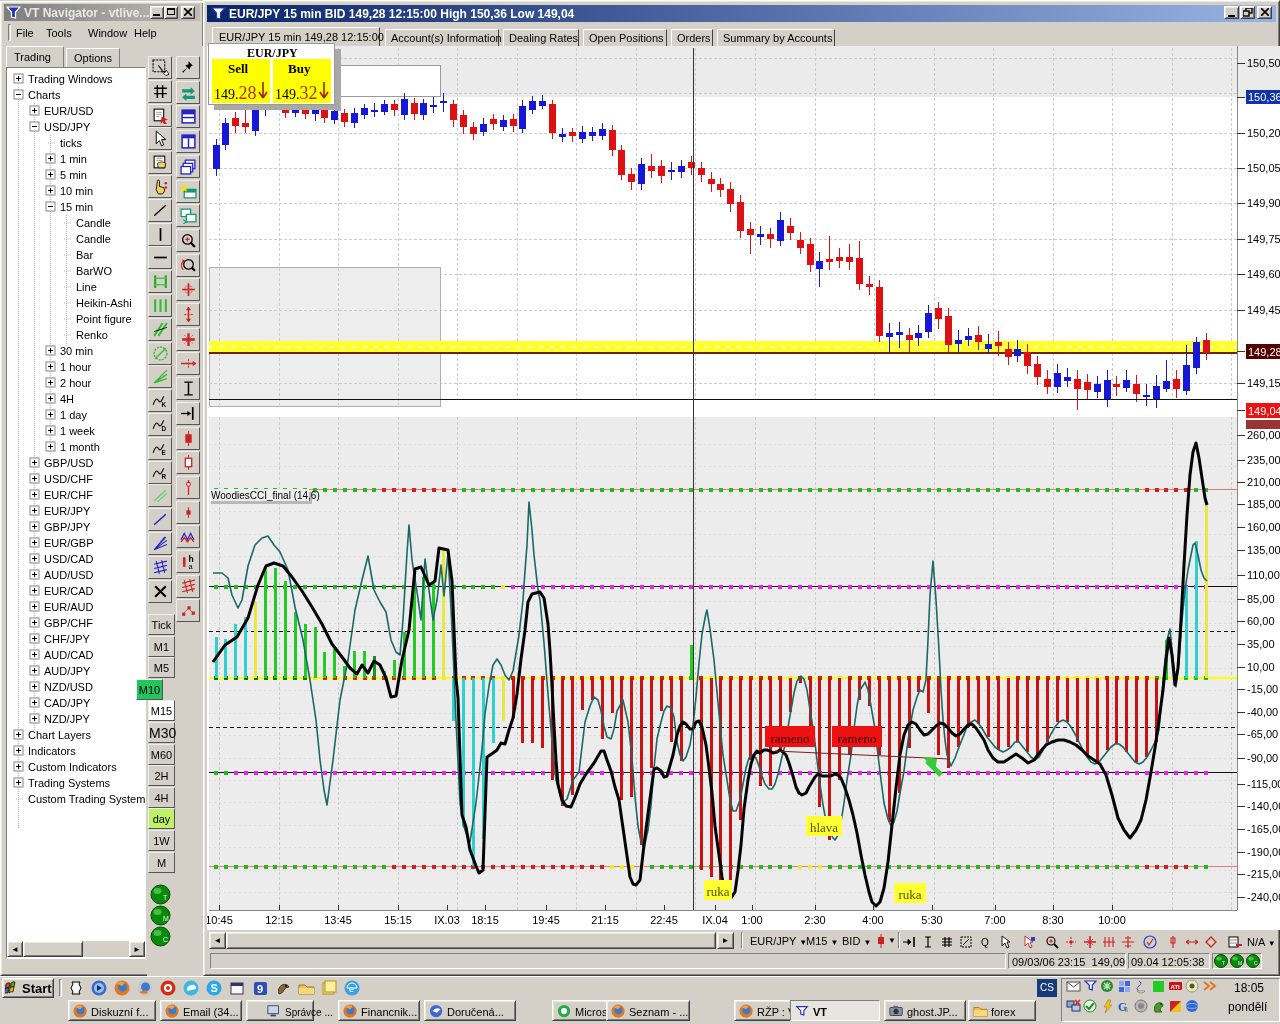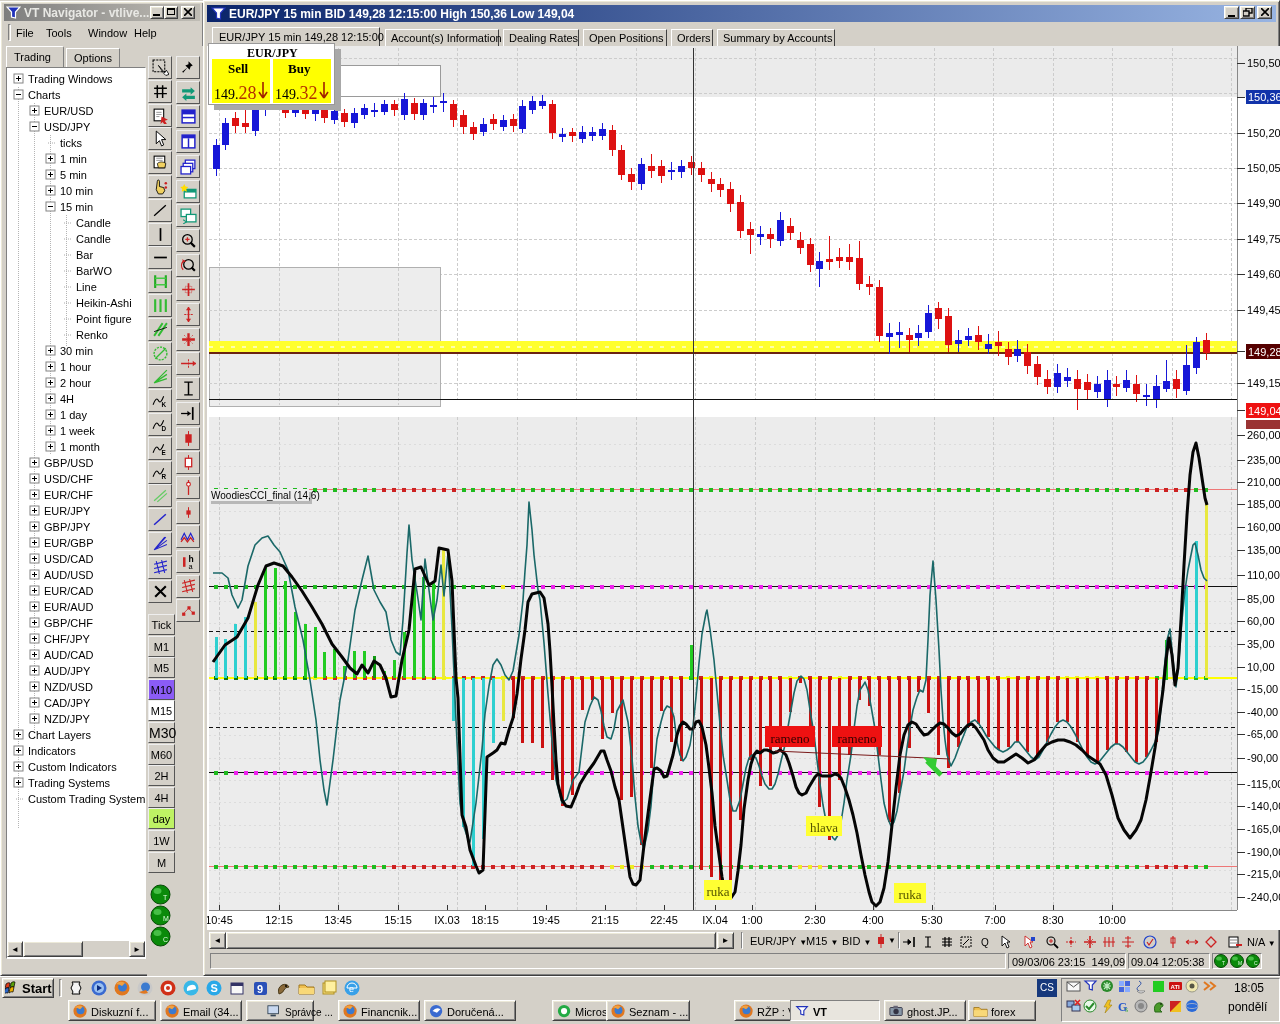--- a/index.html
+++ b/index.html
@@ -385,21 +385,21 @@
     </svg></div>
 <div class="abs tbtn" style="left:176px;top:599.4px;width:24px;height:23px;text-align:center;padding-top:2px"><svg width="17" height="17" viewBox="0 0 16 16">
       <rect x="2" y="10" width="3" height="3" fill="#cc2222"></rect>
       <rect x="7" y="4" width="3" height="3" fill="#cc2222"></rect>
       <rect x="11" y="9" width="3" height="3" fill="#cc2222"></rect>
       <path d="M3 11 L8 6 L12 10" stroke="#cc2222" stroke-width="0.7" fill="none"></path>
     </svg></div>
 <div class="abs tbtn" style="left:148px;top:614px;width:27px;height:21px;background:#d4d0c8;font-size:11px;text-align:center;line-height:20px">Tick</div>
 <div class="abs tbtn" style="left:148px;top:635.6px;width:27px;height:21px;background:#d4d0c8;font-size:11px;text-align:center;line-height:20px">M1</div>
 <div class="abs tbtn" style="left:148px;top:657.2px;width:27px;height:21px;background:#d4d0c8;font-size:11px;text-align:center;line-height:20px">M5</div>
-<div class="abs tbtn" style="left:148px;top:678.8px;width:27px;height:21px;background:#8b5cf6;font-size:11px;text-align:center;line-height:20px">M10</div>
+<div class="abs tbtn" style="left:136px;top:678.8px;width:27px;height:21px;background:#22c55e;font-size:11px;text-align:center;line-height:20px">M10</div>
 <div class="abs tbtn" style="left:148px;top:700.4px;width:27px;height:21px;background:#ffffff;font-size:11px;text-align:center;line-height:20px">M15</div>
 <div class="abs tbtn" style="left:148px;top:722.0px;width:27px;height:21px;background:#d4d0c8;font-size:14px;text-align:left;line-height:20px">M30</div>
 <div class="abs tbtn" style="left:148px;top:743.6px;width:27px;height:21px;background:#d4d0c8;font-size:11px;text-align:center;line-height:20px">M60</div>
 <div class="abs tbtn" style="left:148px;top:765.2px;width:27px;height:21px;background:#d4d0c8;font-size:11px;text-align:center;line-height:20px">2H</div>
 <div class="abs tbtn" style="left:148px;top:786.8px;width:27px;height:21px;background:#d4d0c8;font-size:11px;text-align:center;line-height:20px">4H</div>
 <div class="abs tbtn" style="left:148px;top:808.4px;width:27px;height:21px;background:#bef264;font-size:11px;text-align:center;line-height:20px">day</div>
 <div class="abs tbtn" style="left:148px;top:830.0px;width:27px;height:21px;background:#d4d0c8;font-size:11px;text-align:center;line-height:20px">1W</div>
 <div class="abs tbtn" style="left:148px;top:851.6px;width:27px;height:21px;background:#d4d0c8;font-size:11px;text-align:center;line-height:20px">M</div>
 <svg class="abs" style="left:150px;top:884px" width="21" height="21" viewBox="0 0 21 21">
     <circle cx="10.5" cy="10.5" r="9.5" fill="#0a8a0a" stroke="#064906"></circle>

